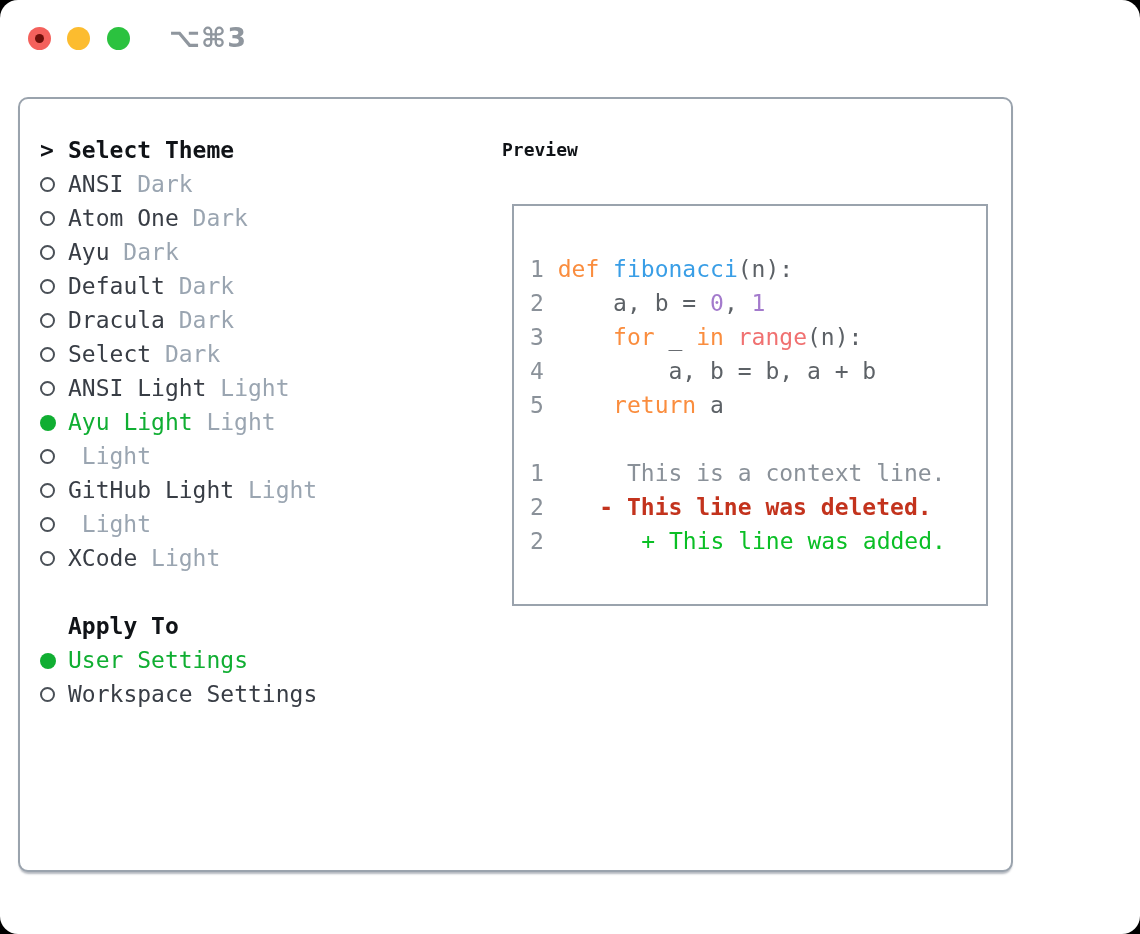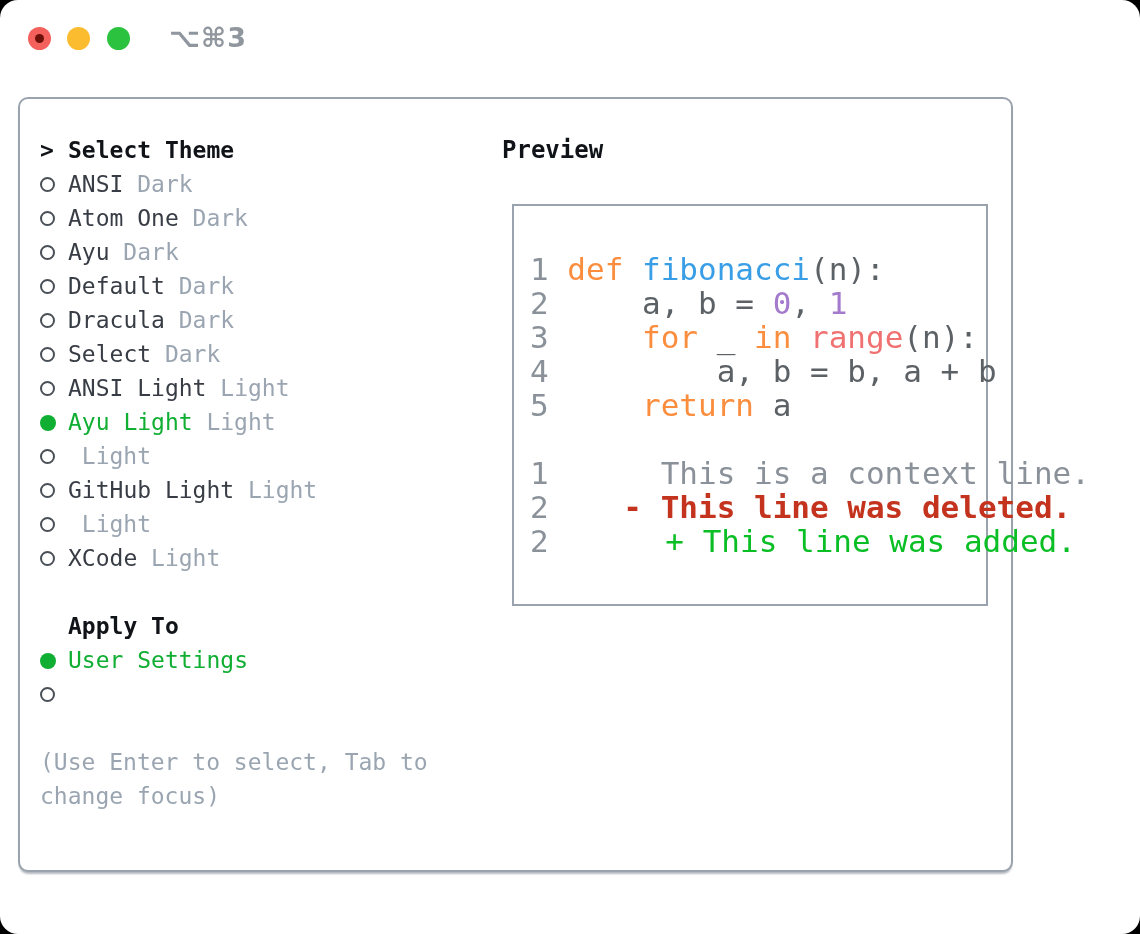--- a/index.html
+++ b/index.html
@@ -46,30 +46,30 @@
   .radio.sel{border:none;background:var(--green);width:16px;height:16px;}
   .item-label{color:var(--fg-dark);}
   .item-label.sel{color:var(--green);}
   .tag{color:var(--muted);margin-left:0.6em;}
   .spacer{height:34px;}
   .hint{
     color:var(--muted);width:420px;line-height:34px;white-space:normal;
   }
   
   .preview-title{
-    position:absolute;left:482px;top:34px;font-size:24px;line-height:34px;
+    position:absolute;left:482px;top:34px;font-size:18px;line-height:34px;
     font-weight:bold;color:#101317;
   }
   .preview-box{
     position:absolute;left:492px;top:105px;width:476px;height:402px;
     box-sizing:border-box;border:2px solid var(--border);background:#fff;
   }
   .code{
     margin:0;padding:46px 10px 0 16px;font-family:"DejaVu Sans Mono", monospace;
-    font-size:31px;line-height:34px;white-space:pre;
+    font-size:23px;line-height:34px;white-space:pre;
   }
   .code-line{height:34px;}
   .tok-ln{color:var(--lineno);}
   .tok-fg{color:var(--code-fg);}
   .tok-kw{color:var(--kw);}
   .tok-fn{color:var(--fn);}
   .tok-num{color:var(--num);}
   .tok-call{color:var(--call);}
   .tok-ctx{color:var(--lineno);margin-top:12px;}
   .tok-del{color:var(--diff-del);font-weight:bold;}
@@ -110,26 +110,25 @@
 
       <div class="spacer"></div>
 
       <div class="row">
         <span class="gutter"></span>
         <span class="hdr-label">Apply To</span>
       </div>
 
       <div>
           <div class="row"><span class="gutter"><span class="radio sel"></span></span><span class="item-label sel">User Settings</span></div>
-          <div class="row"><span class="gutter"><span class="radio"></span></span></div>
+          <div class="row"><span class="gutter"><span class="radio"></span></span><span class="item-label">Workspace Settings</span></div>
         </div>
 
       <div class="spacer"></div>
 
-      <div class="hint">(Use Enter to select, Tab to change focus)</div>
     </div>
 
     <div class="preview-title">Preview</div>
 
     <div class="preview-box">
       <pre class="code"><div class="code-line"><span class="tok-ln">1 </span><span class="tok-kw">def</span><span class="tok-fg"> </span><span class="tok-fn">fibonacci</span><span class="tok-fg">(n):</span></div><div class="code-line"><span class="tok-ln">2</span><span class="tok-fg">     a, b = </span><span class="tok-num">0</span><span class="tok-fg">, </span><span class="tok-num">1</span></div><div class="code-line"><span class="tok-ln">3</span><span class="tok-fg">     </span><span class="tok-kw">for</span><span class="tok-fg"> _ </span><span class="tok-kw">in</span><span class="tok-fg"> </span><span class="tok-call">range</span><span class="tok-fg">(n):</span></div><div class="code-line"><span class="tok-ln">4</span><span class="tok-fg">         a, b = b, a + b</span></div><div class="code-line"><span class="tok-ln">5</span><span class="tok-fg">     </span><span class="tok-kw">return</span><span class="tok-fg"> a</span></div><div class="code-line"> </div><div class="code-line"><span class="tok-ln">1</span><span class="tok-ctx">      This is a context line.</span></div><div class="code-line"><span class="tok-ln">2</span><span class="tok-fg">    </span><span class="tok-del">- This line was deleted.</span></div><div class="code-line"><span class="tok-ln">2</span><span class="tok-fg">    </span><span class="tok-add">+ This line was added.</span></div></pre>
     </div>
 
   </div>
 </div>

